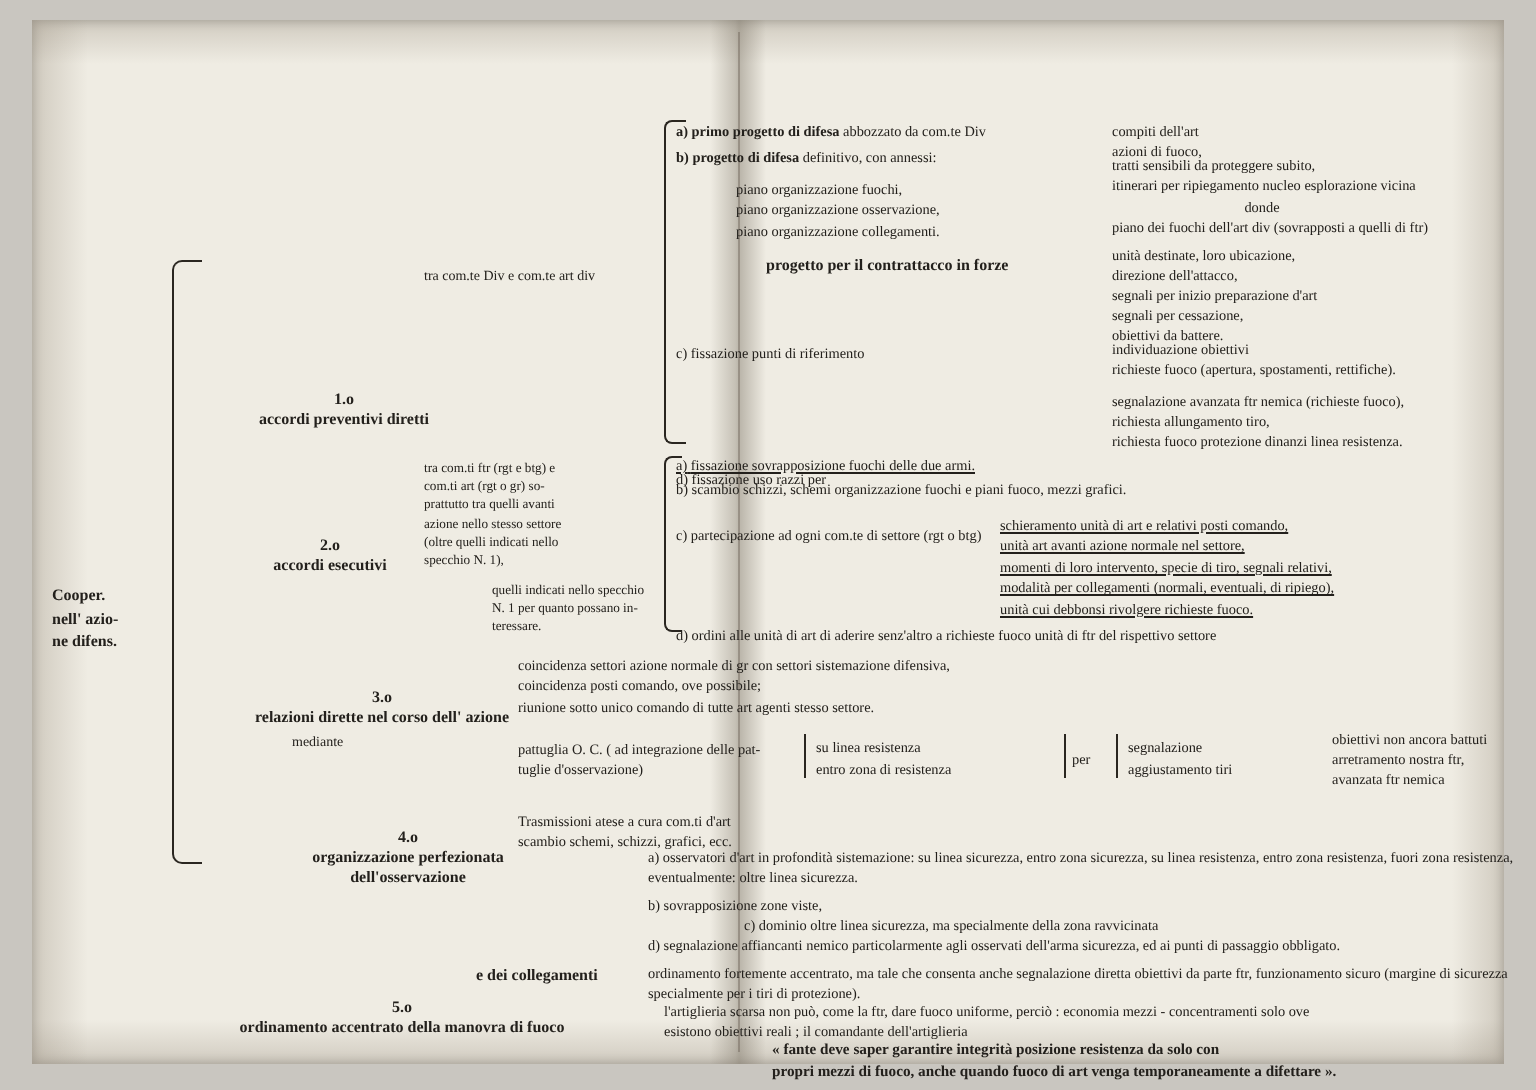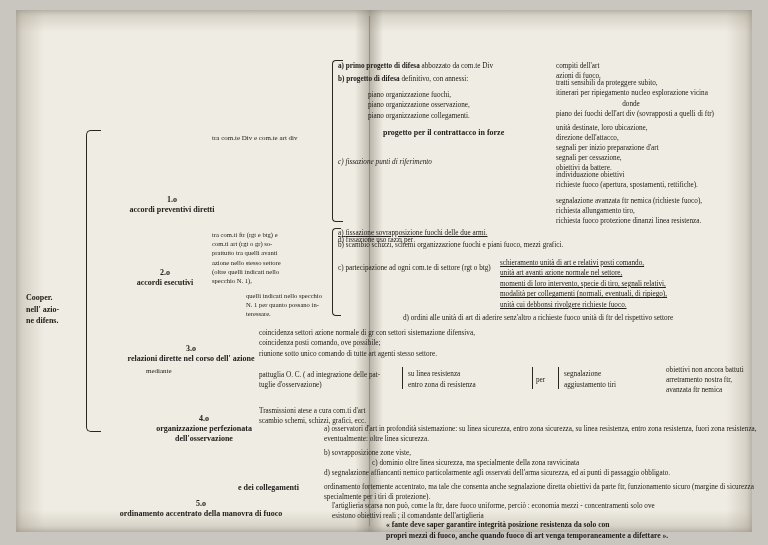--- a/index.html
+++ b/index.html
@@ -119,21 +119,21 @@
 
       <div class="abs bold" style="left:367px;top:118px;width:180px;font-size:8px;">progetto per il contrattacco in forze</div>
       <div class="abs" style="left:540px;top:113px;width:200px;line-height:1.4;">
         <div>unità destinate, loro ubicazione,</div>
         <div>direzione dell'attacco,</div>
         <div>segnali per inizio preparazione d'art</div>
         <div>segnali per cessazione,</div>
         <div>obiettivi da battere.</div>
       </div>
 
-      <div class="abs" style="left:322px;top:148px;width:215px;font-style:italic;">
+      <div class="abs" style="left:322px;top:163px;width:215px;">
         <span>c)</span>
         <span style="font-weight:normal">fissazione punti di riferimento</span>
       </div>
       <div class="abs" style="left:540px;top:160px;width:210px;line-height:1.4;">
         <div>individuazione obiettivi</div>
         <div>richieste fuoco (apertura, spostamenti, rettifiche).</div>
       </div>
 
       <div class="abs" style="left:322px;top:194px;width:215px;margin-top:32px;">
         <span>d)</span>
@@ -179,21 +179,21 @@
         <span>c)</span>
         <span>partecipazione ad ogni com.te di settore (rgt o btg)</span>
       </div>
       <div class="abs" style="left:484px;top:248px;width:260px;line-height:1.45;text-decoration:underline;">
         <div>schieramento unità di art e relativi posti comando,</div>
         <div>unità art avanti azione normale nel settore,</div>
         <div>momenti di loro intervento, specie di tiro, segnali relativi,</div>
         <div>modalità per collegamenti (normali, eventuali, di ripiego),</div>
         <div>unità cui debbonsi rivolgere richieste fuoco.</div>
       </div>
-      <div class="abs" style="left:322px;top:304px;width:400px;text-align:center;">
+      <div class="abs" style="left:322px;top:304px;width:400px;">
         <span>d)</span>
         <span>ordini alle unità di art di aderire senz'altro a richieste fuoco unità di ftr del rispettivo settore</span>
       </div>
 
       <div class="abs ctr" style="left:62px;top:334px;width:226px;">
         <div class="lbl">3.o</div>
         <div class="lbl">relazioni dirette nel corso dell' azione</div>
       </div>
       <div class="abs sm" style="left:130px;top:357px;width:80px;">mediante</div>
 

